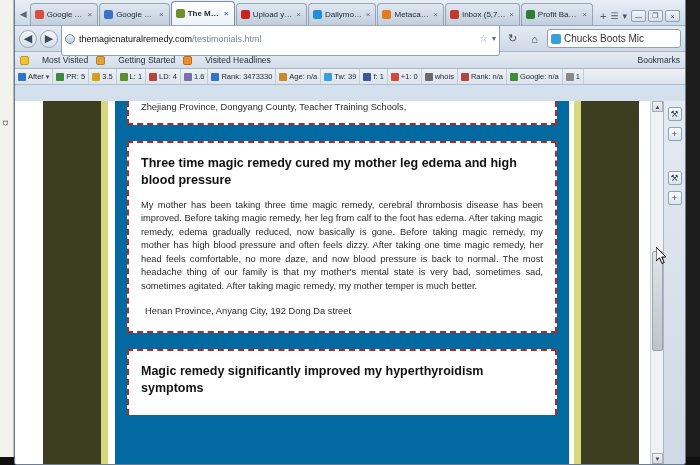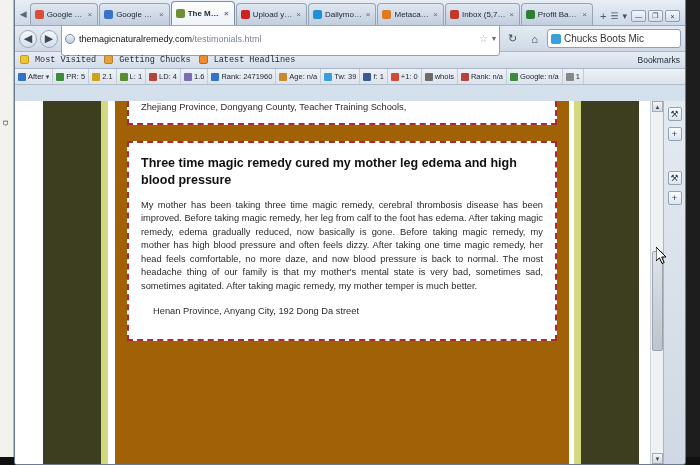--- a/index.html
+++ b/index.html
@@ -162,21 +162,21 @@
     height: 17px;
     display: flex;
     align-items: center;
     gap: 8px;
     padding: 0 5px;
     background: linear-gradient(#e6ecf4, #d3dde9);
     border-bottom: 1px solid #aab7c5;
     font-size: 8.5px;
     color: #1d2936;
   }
-  .bm { display: flex; align-items: flex-start; gap: 6px; white-space: nowrap; font-family: Liberation Mono, monospace; }
+  .bm { display: flex; align-items: flex-end; gap: 13px; white-space: nowrap; }
   .bm .bicon {
     width: 9px; height: 9px; border-radius: 2px;
     background: #e3a33a;
     border: 1px solid #b4802a;
   }
   .bm.star .bicon { background: #f0c531; border-color: #c19a1e; }
   .bm.rss .bicon { background: #f08c2e; border-color: #c06a18; }
   #bm-right { margin-left: auto; }
 
   
@@ -247,21 +247,21 @@
     position: absolute; top: 0; bottom: 0;
     width: 7px;
     background: #d5d97e;
   }
   .sidecol.left .stripe { right: -7px; }
   .sidecol.right .stripe { left: -7px; }
 
   #content {
     position: absolute;
     left: 100px; right: 94px; top: 0; bottom: 0;
-    background: #a16207;
+    background: #0369a1;
     overflow: hidden;
   }
   .box {
     border: 2px dashed #a82c2c;
     margin: 0 12px 16px 12px;
     padding: 8px 12px;
     background: #fff;
   }
   .box.partial-top {
     border-top: none;
@@ -278,21 +278,21 @@
     font-family: "Liberation Sans", sans-serif;
   }
   .box p.body {
     margin: 0 0 12px 0;
     font-size: 9.3px;
     line-height: 1.45;
     color: #2a2a2a;
     text-align: justify;
   }
   .box p.sig {
-    margin: 12px;
+    margin: 4px;
     font-size: 9.3px;
     line-height: 1.5;
     color: #2a2a2a;
   }
   .box p.trunc {
     margin: 0;
     font-size: 9.3px;
     line-height: 1.5;
     color: #2a2a2a;
   }
@@ -457,58 +457,58 @@
     </div>
   </div>
 
   <div id="bookmarks">
     <div class="bm star">
       <span class="bicon"></span>
       <span>Most Visited</span>
     </div>
     <div class="bm">
       <span class="bicon"></span>
-      <span>Getting Chucks</span>
+      <span>Getting Started</span>
     </div>
     <div class="bm rss">
       <span class="bicon"></span>
-      <span>Latest Headlines</span>
+      <span>Visited Headlines</span>
     </div>
     <div id="bm-right">Bookmarks</div>
   </div>
 
   <div id="seobar">
     <div class="seoitem">
       <span class="seoicon" style="background:#2e74c8"></span>
       <span>After</span>
       <span class="seoarrow">▾</span>
     </div>
     <div class="seoitem">
       <span class="seoicon" style="background:#3c8c3c"></span>
       <span>PR: 5</span>
     </div>
     <div class="seoitem">
       <span class="seoicon" style="background:#d4a017"></span>
-      <span>2.1</span>
+      <span>3.5</span>
     </div>
     <div class="seoitem">
       <span class="seoicon" style="background:#5a8f2f"></span>
       <span>L: 1</span>
     </div>
     <div class="seoitem">
       <span class="seoicon" style="background:#b5453c"></span>
       <span>LD: 4</span>
     </div>
     <div class="seoitem">
       <span class="seoicon" style="background:#7a6fb0"></span>
       <span>1.6</span>
     </div>
     <div class="seoitem">
       <span class="seoicon" style="background:#2e74c8"></span>
-      <span>Rank: 2471960</span>
+      <span>Rank: 3473330</span>
     </div>
     <div class="seoitem">
       <span class="seoicon" style="background:#c98a2b"></span>
       <span>Age: n/a</span>
     </div>
     <div class="seoitem">
       <span class="seoicon" style="background:#39a0dd"></span>
       <span>Tw: 39</span>
     </div>
     <div class="seoitem">
@@ -553,20 +553,23 @@
           <p class="trunc">Zhejiang Province, Dongyang County, Teacher Training Schools,</p>
         </div>
       </div>
 
       <div class="box">
         <h2>Three time magic remedy cured my mother leg edema and high blood pressure</h2>
         <p class="body">My mother has been taking three time magic remedy, cerebral thrombosis disease has been improved. Before taking magic remedy, her leg from calf to the foot has edema. After taking magic remedy, edema gradually reduced, now basically is gone. Before taking magic remedy, my mother has high blood pressure and often feels dizzy. After taking one time magic remedy, her head feels comfortable, no more daze, and now blood pressure is back to normal. The most headache thing of our family is that my mother's mental state is very bad, sometimes sad, sometimes agitated. After taking magic remedy, my mother temper is much better.</p>
         <p class="sig">Henan Province, Anyang City, 192 Dong Da street</p>
       </div>
 
+      <div class="box partial-bottom">
+        <h2>Magic remedy significantly improved my hyperthyroidism symptoms</h2>
+      </div>
 
     </div>
 
     <div id="pagescroll">
       <div class="sarrow up">▲</div>
       <div class="thumb"></div>
       <div class="sarrow down">▼</div>
     </div>
   </div>
 

